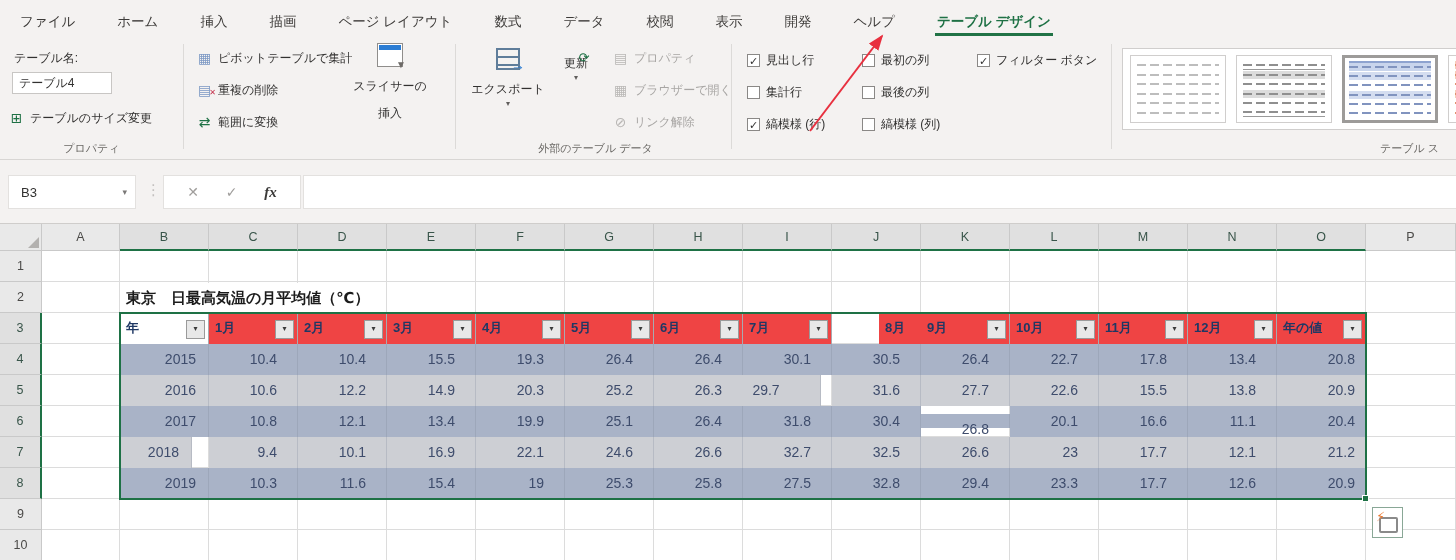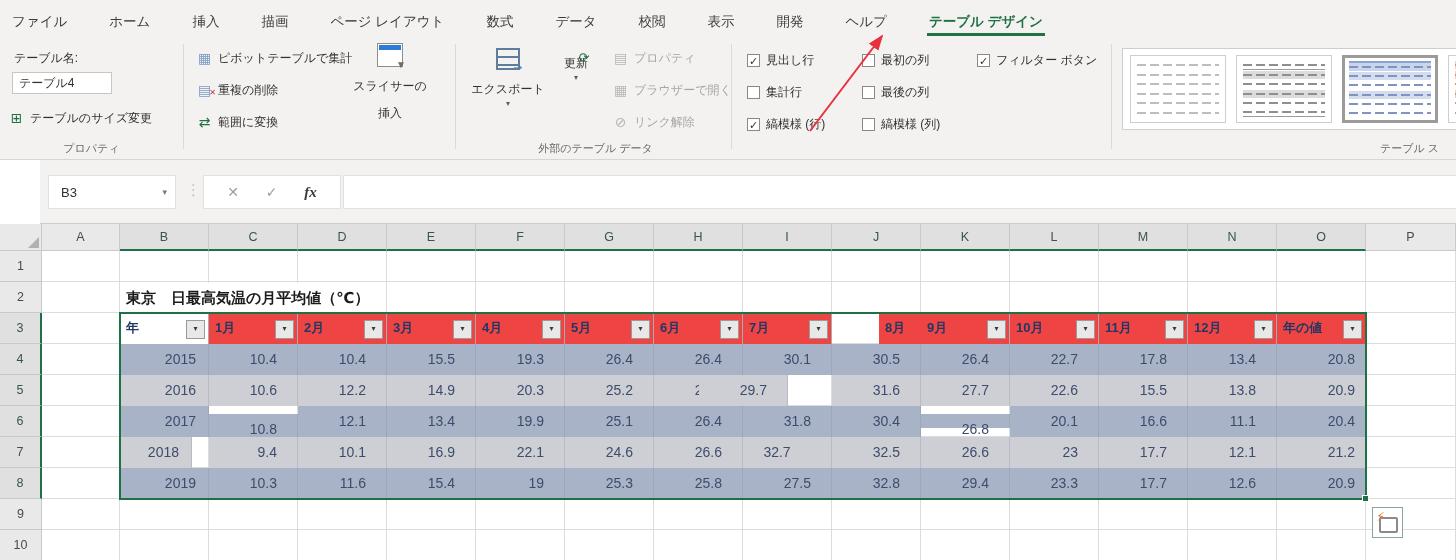--- a/index.html
+++ b/index.html
@@ -1,21 +1,21 @@
 <!DOCTYPE html>
 <html><head>
 <meta charset="utf-8">
 <style>
   html,body{margin:0;padding:0;width:1456px;height:560px;overflow:hidden;
     font-family:"Liberation Sans","DejaVu Sans",sans-serif;background:#fff;}
   .app{position:relative;width:1456px;height:560px;}
 
   
   .tabbar{height:36px;background:#f4f2f1;display:flex;align-items:flex-end;
-    gap:38px;padding-left:10px;box-sizing:border-box;font-size:13.5px;color:#3d3b39;}
+    gap:38px;padding-left:18px;box-sizing:border-box;font-size:13.5px;color:#3d3b39;}
   .tab{padding:8px 2px 7px;line-height:14px;cursor:default;white-space:nowrap;}
   .tab.active{color:#1e7145;font-weight:bold;border-bottom:3px solid #217346;padding-bottom:4px;}
 
   
   .ribbon{position:relative;height:124px;background:#f4f2f1;
     border-bottom:1px solid #d8d6d4;box-sizing:border-box;font-size:12px;color:#323130;}
   .vdiv{position:absolute;top:8px;bottom:10px;width:1px;background:#dcdad8;}
   .group-label{position:absolute;bottom:3px;font-size:11px;color:#6a6865;text-align:center;white-space:nowrap;}
   .rlabel{position:absolute;white-space:nowrap;}
   .rbtn{position:absolute;display:flex;align-items:center;gap:5px;white-space:nowrap;cursor:default;}
@@ -60,21 +60,21 @@
   .t3 .trow.hd{background-color:#c9d5ec;border-top:2px solid #8ea3cf;}
   .t3 .trow.bd{background-color:#d4ddf0;}
   .t4 .trow{background-image:repeating-linear-gradient(90deg,#e09270 0 9px,transparent 9px 13px);}
   .t4 .trow.hd{background-color:#f6cdb9;}
   .t4 .trow.bd{background-color:#f6cdb9;}
 
   
   .arrow-overlay{position:absolute;left:0;top:0;width:1456px;height:165px;pointer-events:none;z-index:60;}
 
   
-  .frow{position:relative;height:64px;background:#f4f2f1;border-bottom:1px solid #cfcdcb;box-sizing:border-box;margin-left:40px;}
+  .frow{position:relative;height:64px;background:#f4f2f1;border-bottom:1px solid #cfcdcb;box-sizing:border-box;}
   .namebox{position:absolute;left:8px;top:15px;width:128px;height:34px;background:#fff;
     border:1px solid #e3e1df;box-sizing:border-box;font-size:13px;color:#323130;
     display:flex;align-items:center;padding:0 8px 0 12px;justify-content:space-between;}
   .nb-arrow{font-size:9px;color:#7a7876;}
   .fdots{position:absolute;left:146px;top:21px;color:#c3c1bf;font-size:15px;letter-spacing:0;}
   .fxbox{position:absolute;left:163px;top:15px;width:138px;height:34px;background:#fff;
     border:1px solid #e3e1df;box-sizing:border-box;display:flex;align-items:center;
     justify-content:space-around;padding:0 10px;}
   .fxbtn{color:#a09e9c;font-size:14px;}
   .fxbtn.fx{font-family:"Liberation Serif","DejaVu Serif",serif;font-style:italic;
@@ -497,49 +497,49 @@
       <div class="tcell band" style="left: 1099px; top: 120px; width: 89px; height: 31px;">17.8</div>
       <div class="tcell band" style="left: 1188px; top: 120px; width: 89px; height: 31px;">13.4</div>
       <div class="tcell band last" style="left: 1277px; top: 120px; width: 89px; height: 31px;">20.8</div>
       <div class="tcell alt year" style="left: 120px; top: 151px; width: 89px; height: 31px;">2016</div>
       <div class="tcell alt" style="left: 209px; top: 151px; width: 89px; height: 31px;">10.6</div>
       <div class="tcell alt" style="left: 298px; top: 151px; width: 89px; height: 31px;">12.2</div>
       <div class="tcell alt" style="left: 387px; top: 151px; width: 89px; height: 31px;">14.9</div>
       <div class="tcell alt" style="left: 476px; top: 151px; width: 89px; height: 31px;">20.3</div>
       <div class="tcell alt" style="left: 565px; top: 151px; width: 89px; height: 31px;">25.2</div>
       <div class="tcell alt" style="left: 654px; top: 151px; width: 89px; height: 31px;">26.3</div>
-      <div class="tcell alt" style="left: 699px; top: 151px; width: 89px; height: 31px;">29.7</div>
+      <div class="tcell alt" style="left: 732px; top: 151px; width: 89px; height: 31px; text-align: center;">29.7</div>
       <div class="tcell alt" style="left: 832px; top: 151px; width: 89px; height: 31px;">31.6</div>
       <div class="tcell alt" style="left: 921px; top: 151px; width: 89px; height: 31px;">27.7</div>
       <div class="tcell alt" style="left: 1010px; top: 151px; width: 89px; height: 31px;">22.6</div>
       <div class="tcell alt" style="left: 1099px; top: 151px; width: 89px; height: 31px;">15.5</div>
       <div class="tcell alt" style="left: 1188px; top: 151px; width: 89px; height: 31px;">13.8</div>
       <div class="tcell alt last" style="left: 1277px; top: 151px; width: 89px; height: 31px;">20.9</div>
       <div class="tcell band year" style="left: 120px; top: 182px; width: 89px; height: 31px;">2017</div>
-      <div class="tcell band" style="left: 209px; top: 182px; width: 89px; height: 35px; margin-top: 8px;">10.8</div>
+      <div class="tcell band" style="left: 209px; top: 182px; width: 89px; height: 35px;">10.8</div>
       <div class="tcell band" style="left: 298px; top: 182px; width: 89px; height: 31px;">12.1</div>
       <div class="tcell band" style="left: 387px; top: 182px; width: 89px; height: 31px;">13.4</div>
       <div class="tcell band" style="left: 476px; top: 182px; width: 89px; height: 31px;">19.9</div>
       <div class="tcell band" style="left: 565px; top: 182px; width: 89px; height: 31px;">25.1</div>
       <div class="tcell band" style="left: 654px; top: 182px; width: 89px; height: 31px;">26.4</div>
       <div class="tcell band" style="left: 743px; top: 182px; width: 89px; height: 31px;">31.8</div>
       <div class="tcell band" style="left: 832px; top: 182px; width: 89px; height: 31px;">30.4</div>
       <div class="tcell band" style="left: 921px; top: 190px; width: 89px; height: 14px;">26.8</div>
       <div class="tcell band" style="left: 1010px; top: 182px; width: 89px; height: 31px;">20.1</div>
       <div class="tcell band" style="left: 1099px; top: 182px; width: 89px; height: 31px;">16.6</div>
       <div class="tcell band" style="left: 1188px; top: 182px; width: 89px; height: 31px;">11.1</div>
       <div class="tcell band last" style="left: 1277px; top: 182px; width: 89px; height: 31px;">20.4</div>
       <div class="tcell alt year" style="left: 120px; top: 213px; width: 72px; height: 31px;">2018</div>
       <div class="tcell alt" style="left: 209px; top: 213px; width: 89px; height: 31px;">9.4</div>
       <div class="tcell alt" style="left: 298px; top: 213px; width: 89px; height: 31px;">10.1</div>
       <div class="tcell alt" style="left: 387px; top: 213px; width: 89px; height: 31px;">16.9</div>
       <div class="tcell alt" style="left: 476px; top: 213px; width: 89px; height: 31px;">22.1</div>
       <div class="tcell alt" style="left: 565px; top: 213px; width: 89px; height: 31px;">24.6</div>
       <div class="tcell alt" style="left: 654px; top: 213px; width: 89px; height: 31px;">26.6</div>
-      <div class="tcell alt" style="left: 743px; top: 213px; width: 89px; height: 31px; text-align: center;">32.7</div>
+      <div class="tcell alt" style="left: 743px; top: 213px; width: 89px; height: 31px;">32.7</div>
       <div class="tcell alt" style="left: 832px; top: 213px; width: 89px; height: 31px;">32.5</div>
       <div class="tcell alt" style="left: 921px; top: 213px; width: 89px; height: 31px;">26.6</div>
       <div class="tcell alt" style="left: 1010px; top: 213px; width: 89px; height: 31px;">23</div>
       <div class="tcell alt" style="left: 1099px; top: 213px; width: 89px; height: 31px;">17.7</div>
       <div class="tcell alt" style="left: 1188px; top: 213px; width: 89px; height: 31px;">12.1</div>
       <div class="tcell alt last" style="left: 1277px; top: 213px; width: 89px; height: 31px;">21.2</div>
       <div class="tcell band year" style="left: 120px; top: 244px; width: 89px; height: 31px;">2019</div>
       <div class="tcell band" style="left: 209px; top: 244px; width: 89px; height: 31px;">10.3</div>
       <div class="tcell band" style="left: 298px; top: 244px; width: 89px; height: 31px;">11.6</div>
       <div class="tcell band" style="left: 387px; top: 244px; width: 89px; height: 31px;">15.4</div>

